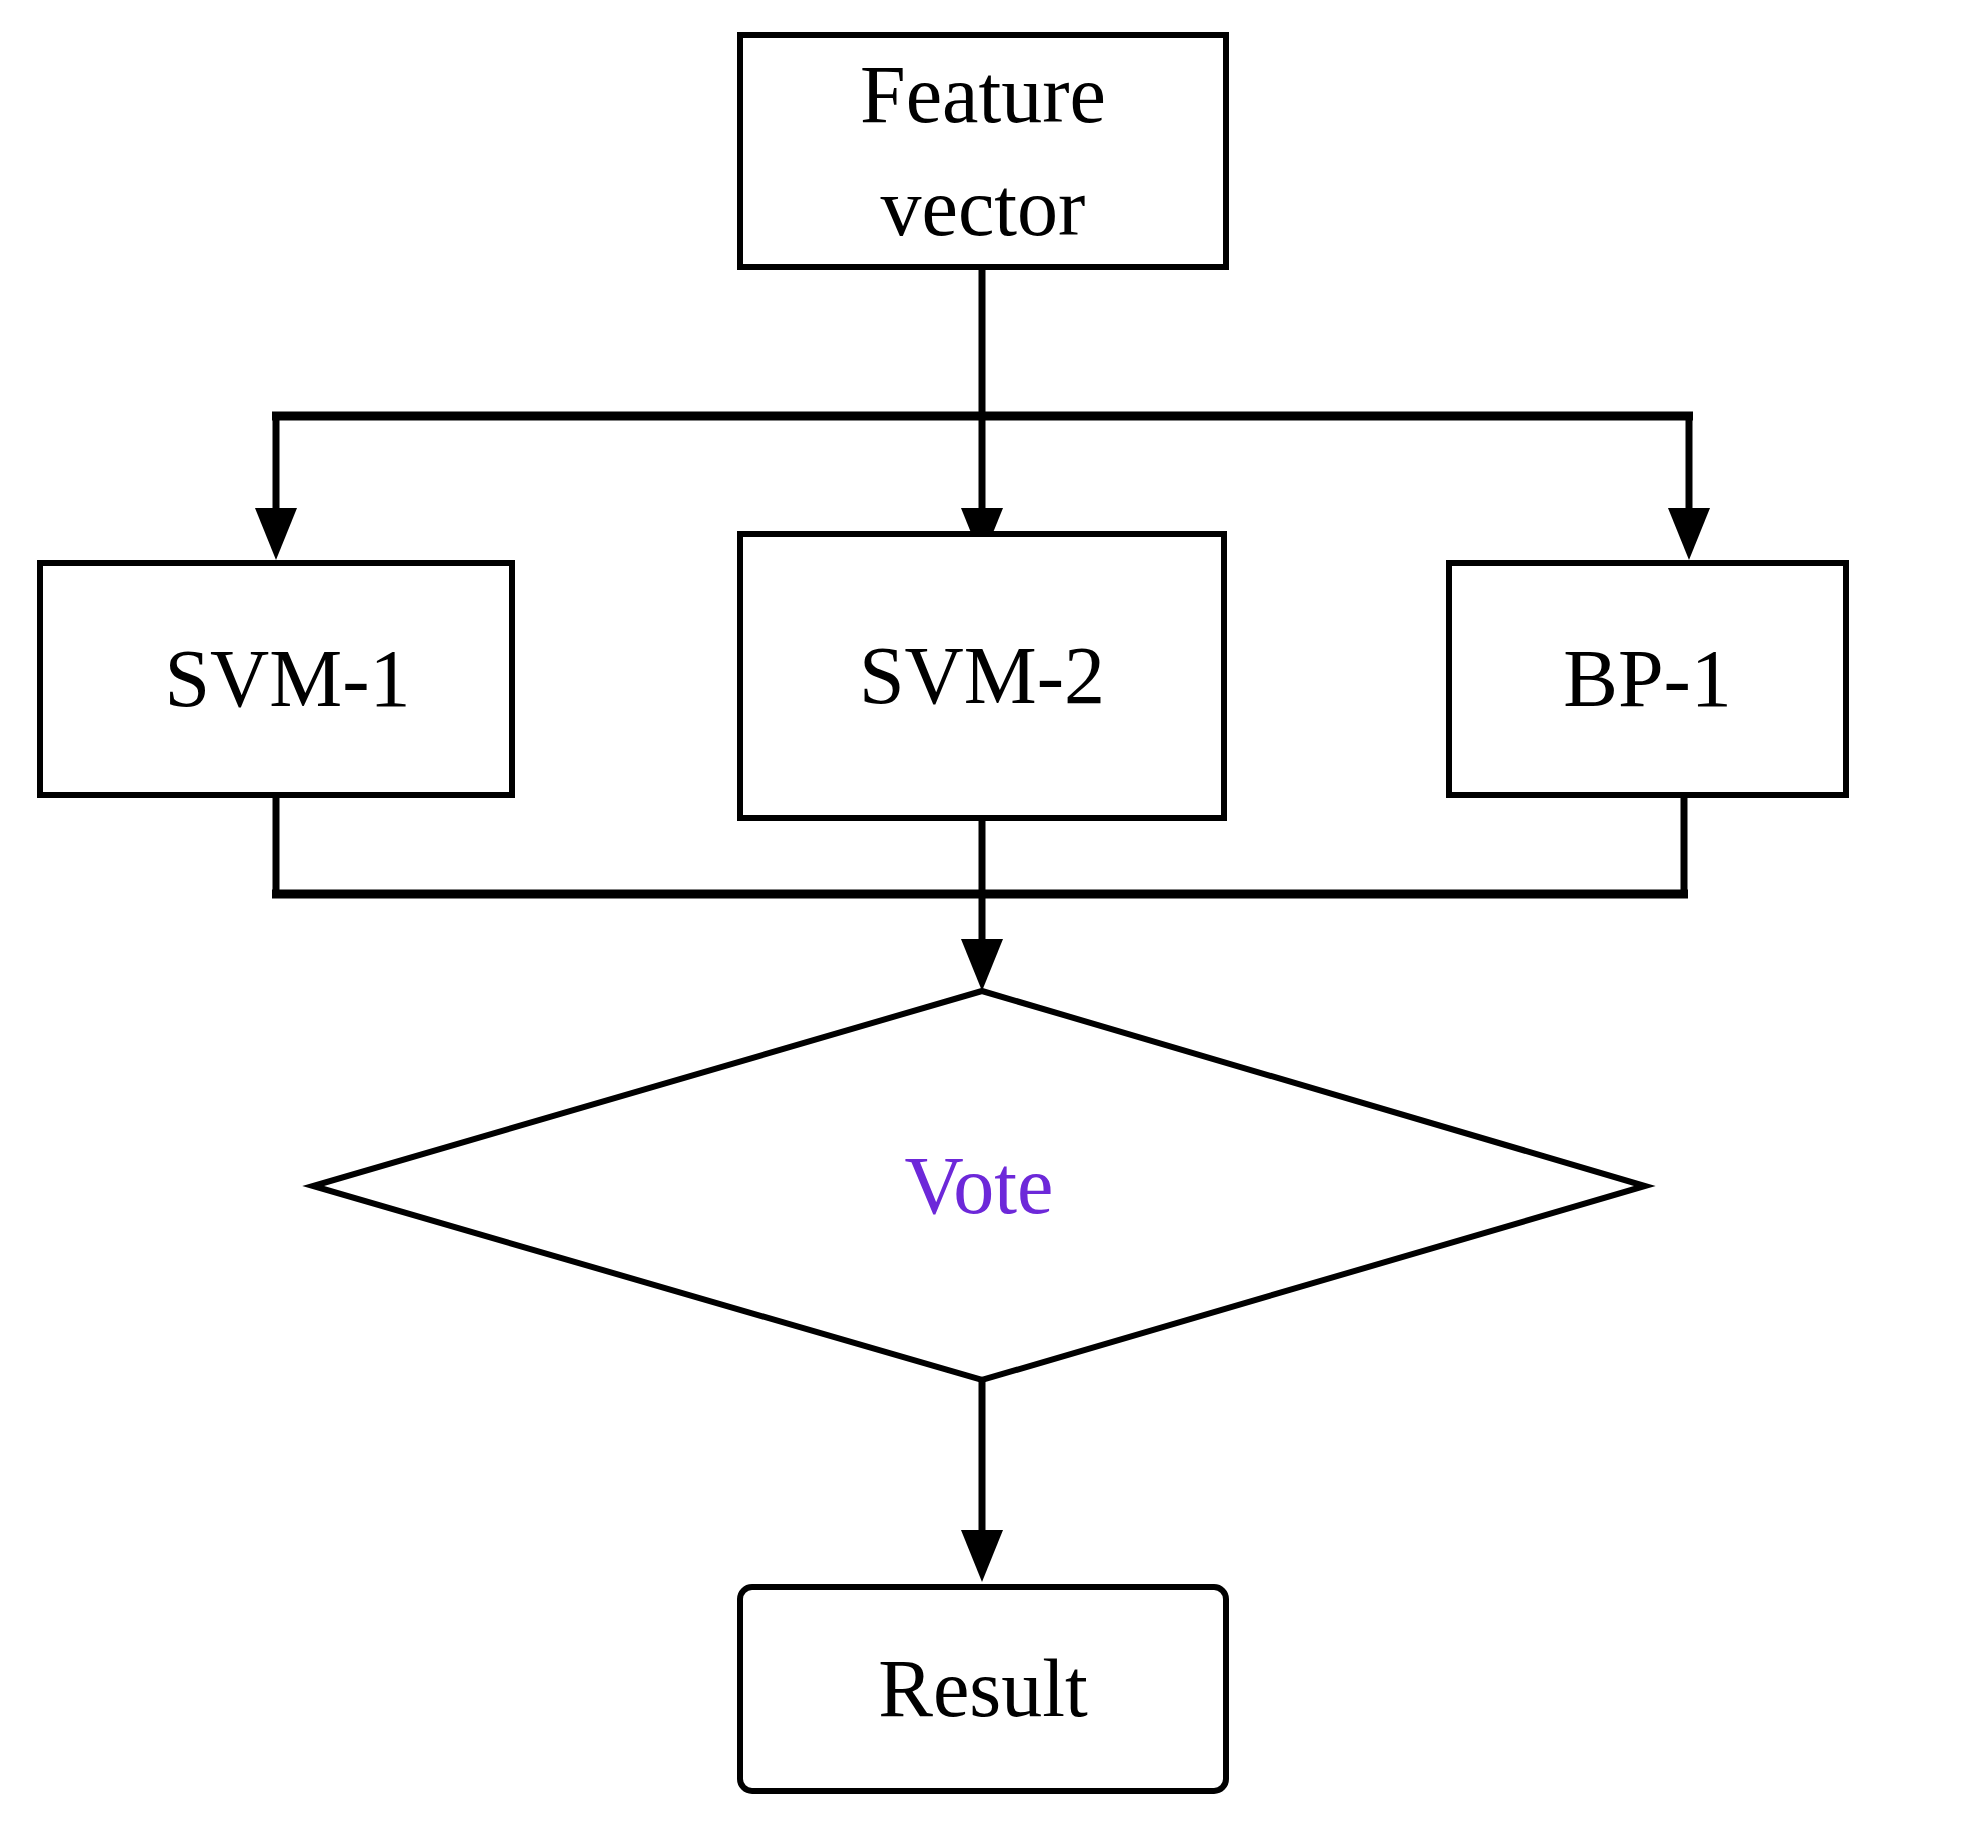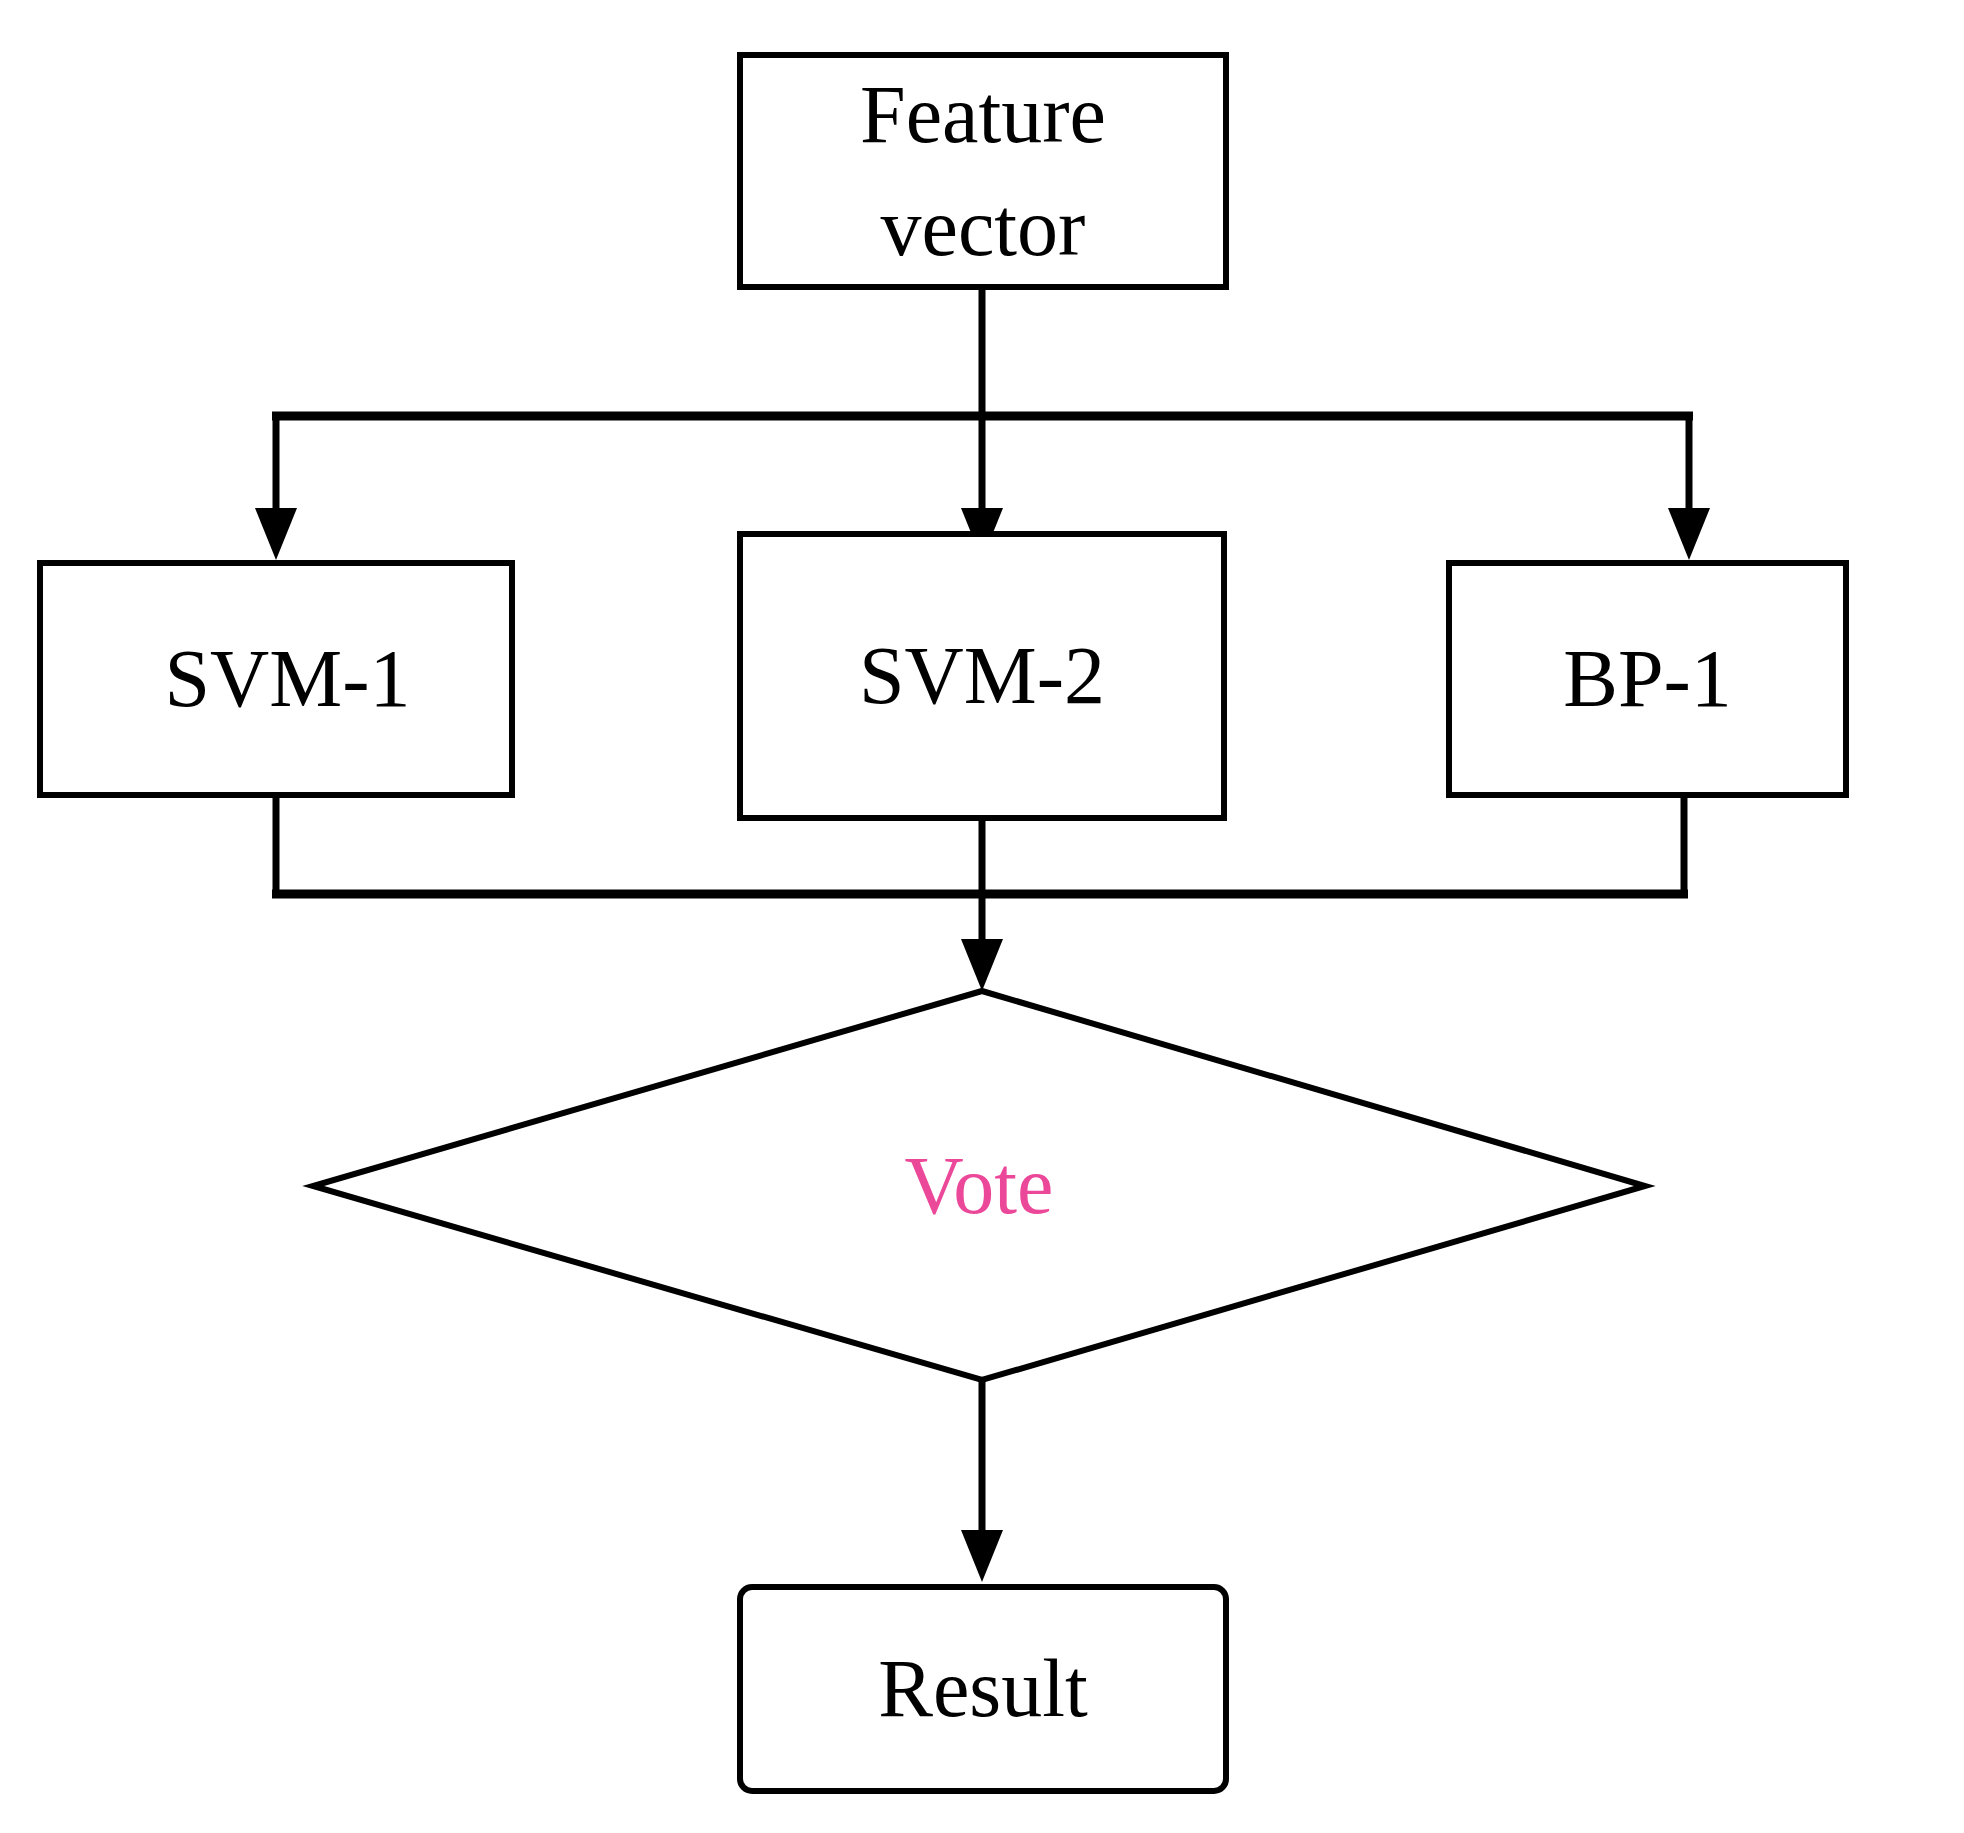--- a/index.html
+++ b/index.html
@@ -29,36 +29,36 @@
     border: 6px solid #000000;
     background: #ffffff;
     display: flex;
     align-items: center;
     justify-content: center;
     text-align: center;
     font-size: 82px;
     line-height: 1.38;
     color: #000000;
   }
-  .node-feature { left: 737px; top: 32px;  width: 492px; height: 238px; padding: 0 70px; margin-top: 20px; }
+  .node-feature { left: 737px; top: 32px;  width: 492px; height: 238px; padding: 0 70px; }
   .node-svm1    { left: 37px;  top: 560px; width: 478px; height: 238px; padding-left: 23px; }
   .node-svm2    { left: 737px; top: 531px; width: 490px; height: 290px; }
   .node-bp1     { left: 1446px;top: 560px; width: 403px; height: 238px; }
   .node-result  { left: 737px; top: 1584px;width: 492px; height: 210px; border-radius: 15px; }
   .vote-label {
     position: absolute;
     left: 313px;
     top: 991px;
     width: 1332px;
     height: 389px;
     display: flex;
     align-items: center;
     justify-content: center;
     font-size: 82px;
-    color: #ec4899;
+    color: #6d28d9;
     pointer-events: none;
   }
 </style>
 </head>
 <body>
 
 <div class="canvas">
 
   <svg class="wires" viewBox="0 0 1964 1833" xmlns="http://www.w3.org/2000/svg">
 

